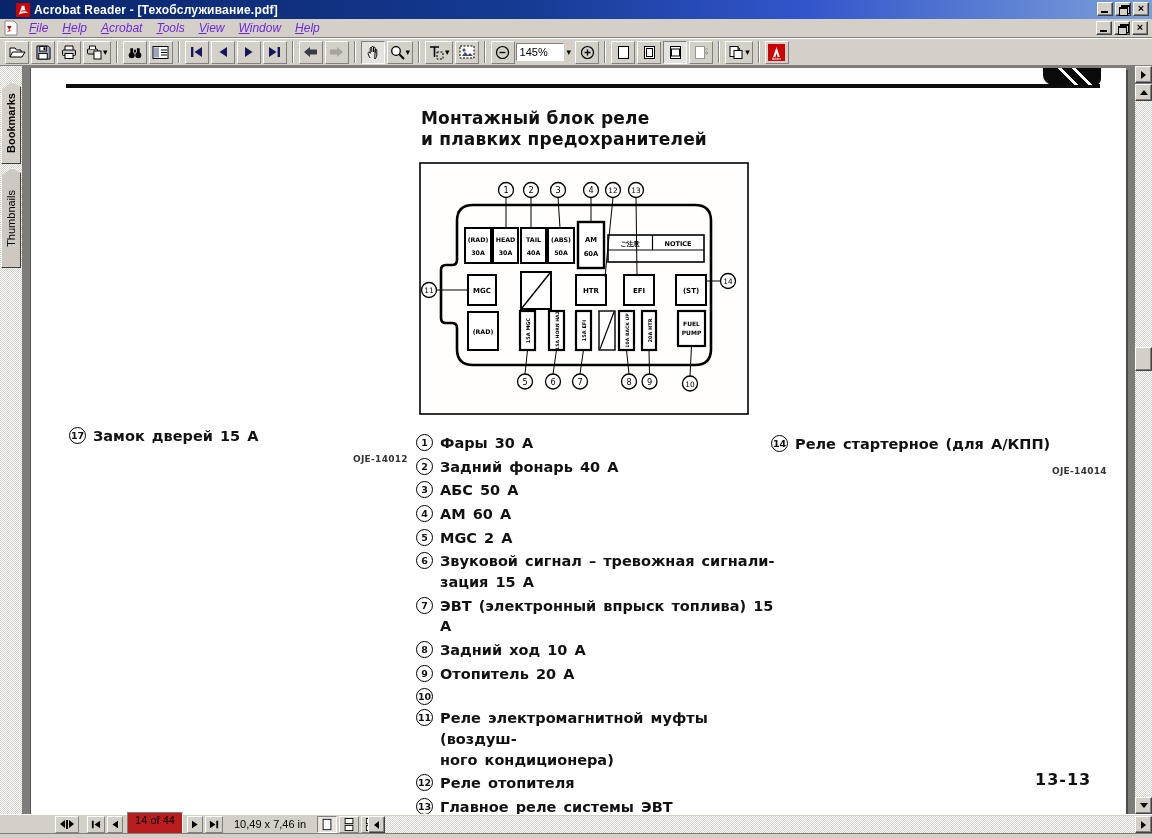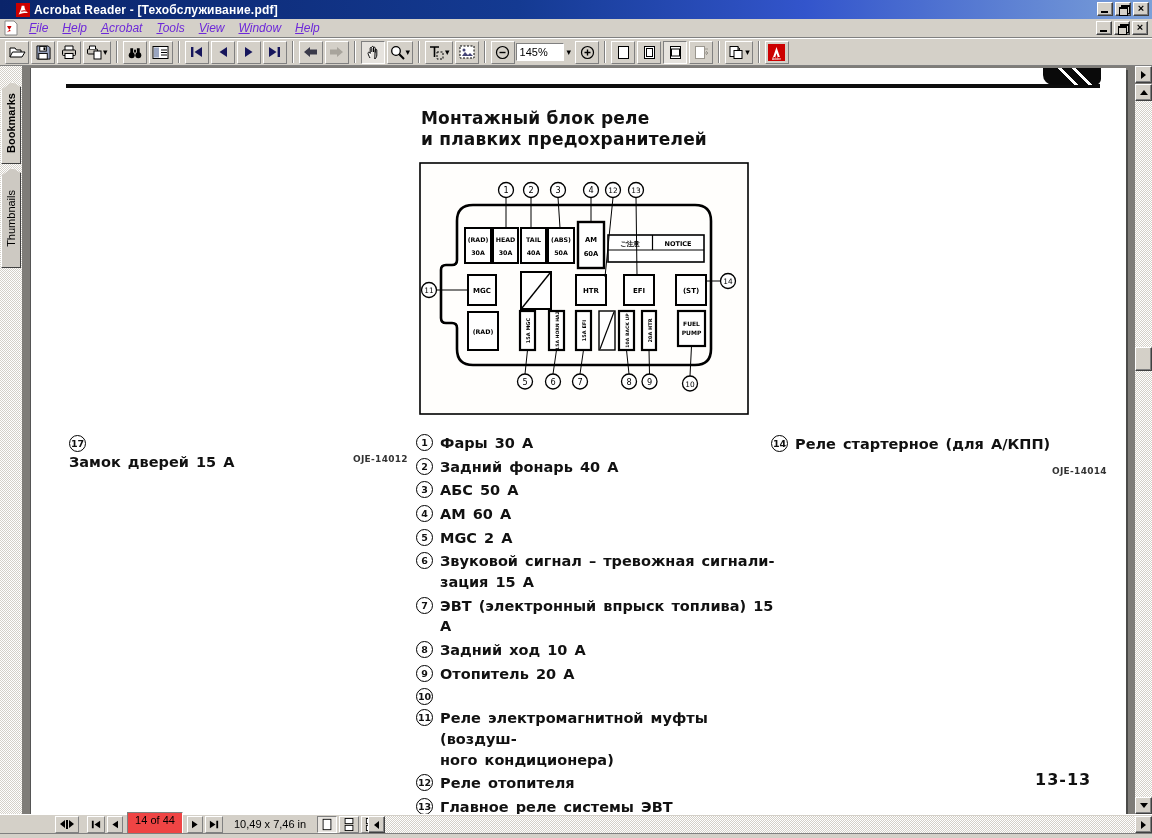--- a/index.html
+++ b/index.html
@@ -84,21 +84,21 @@
   .fl-row { display:flex; align-items:flex-start; margin-bottom:3.1px; font-size:14.5px; font-weight:bold; }
   .ocode { position:absolute; font-size:9px; font-weight:bold; color:#333; letter-spacing:.3px; }
   #pagenum { position:absolute; left:1004px; top:702px; font-size:16px; font-weight:bold; letter-spacing:1px; }
 
   
   #statusbar { left:0; top:814px; width:1152px; height:19px; background:#d4d0c8;
     border-top:1px solid #fff; display:flex; align-items:center; font-size:11px; }
   .sb-btn { height:17px; background:#d4d0c8; border:1px solid; border-color:#fff #808080 #808080 #fff;
     display:inline-flex; align-items:center; justify-content:center; padding:0 3px; margin:0 1px; }
   .sb-btn.pressed { border-color:#808080 #fff #fff #808080; background:#e8e5e0; }
-  #pageind { width:56px; height:24px; background:#ef4444; border:1px solid; border-color:#808080 #fff #fff #808080;
+  #pageind { width:56px; height:24px; background:#b91c1c; border:1px solid; border-color:#808080 #fff #fff #808080;
     text-align:center; line-height:14px; margin:0 3px; }
   #hscroll { position:absolute; left:368px; top:1px; width:784px; height:17px; display:flex; }
   #hscroll .track { flex:1; }
   .pageszlbl { margin:0 10px; }
   .vdiv { width:6px; }
   #bottomedge { left:0; top:833px; width:1152px; height:5px; background:#d4d0c8; border-top:1px solid #808080; }
 </style>
 </head>
 <body>
 
@@ -418,21 +418,21 @@
         <text x="134" y="222.5">6</text>
         <text x="161" y="222.5">7</text>
         <text x="210" y="222.5">8</text>
         <text x="230.5" y="222.5">9</text>
         <text x="271" y="224.5" font-size="7.4">10</text>
         <text x="10" y="131" font-size="7.4">11</text>
         <text x="309" y="122" font-size="7.4">14</text>
       </g>
     </svg>
 
-    <div class="citem" style="left:38px; top:366px;flex-direction:column;">
+    <div class="citem" style="left:38px; top:358px;">
       <span class="cnum">17</span>
       <span class="ctext">Замок дверей 15 А</span>
     </div>
     <div class="ocode" style="left:322px; top:386px;">OJE-14012</div>
 
     <div class="citem" style="left:740px; top:366px;">
       <span class="cnum">14</span>
       <span class="ctext">Реле стартерное (для А/КПП)</span>
     </div>
     <div class="ocode" style="left:1021px; top:398px;">OJE-14014</div>

